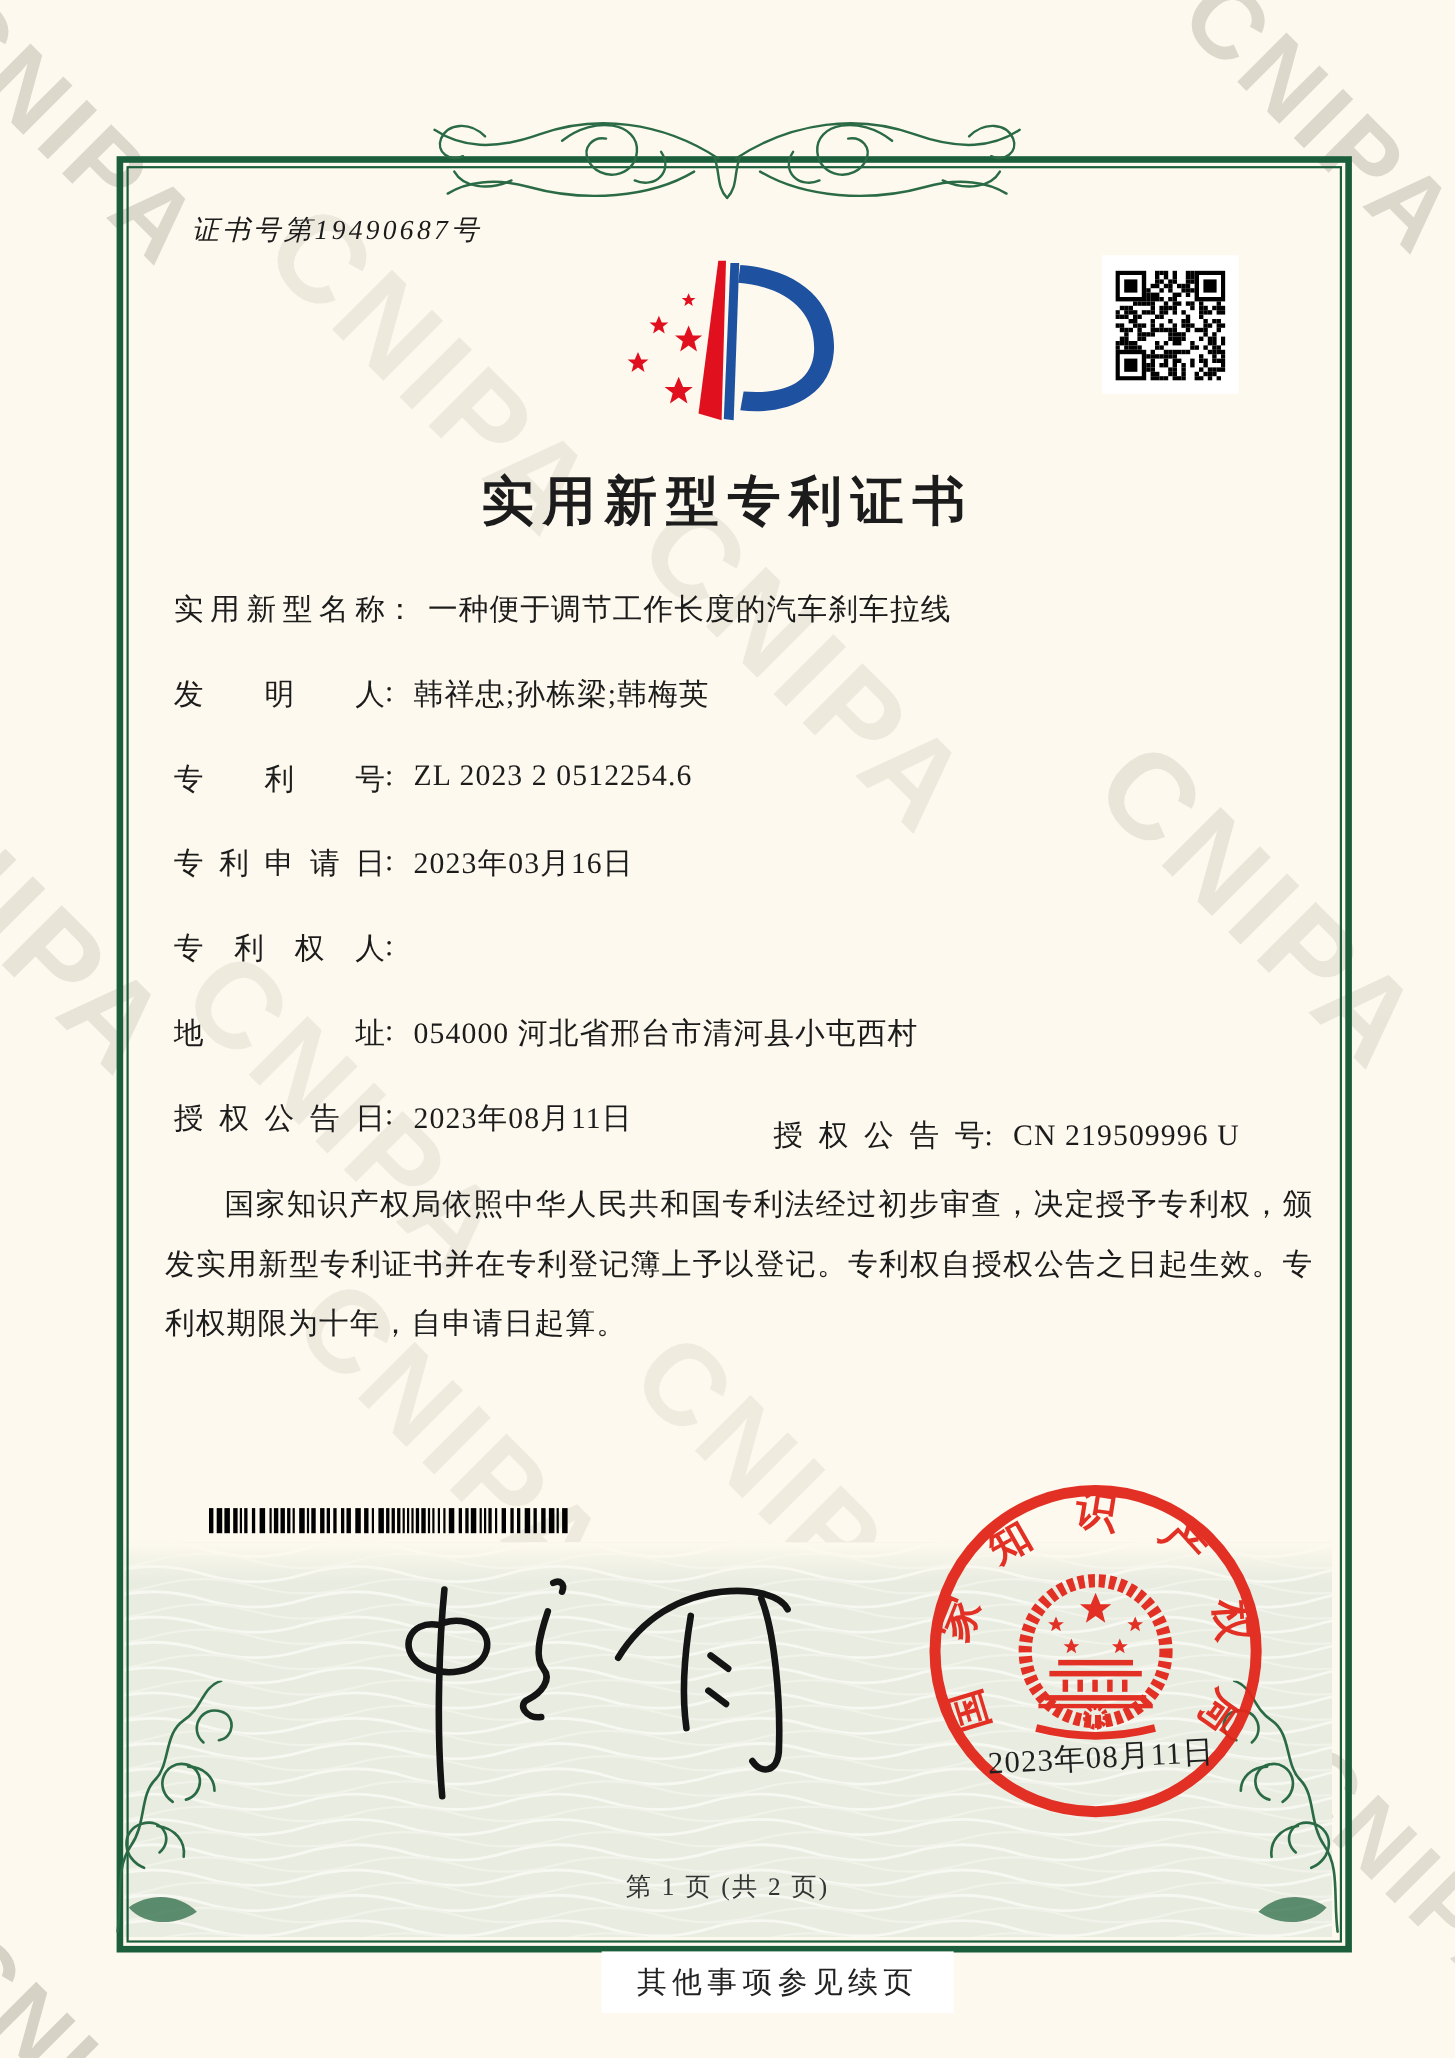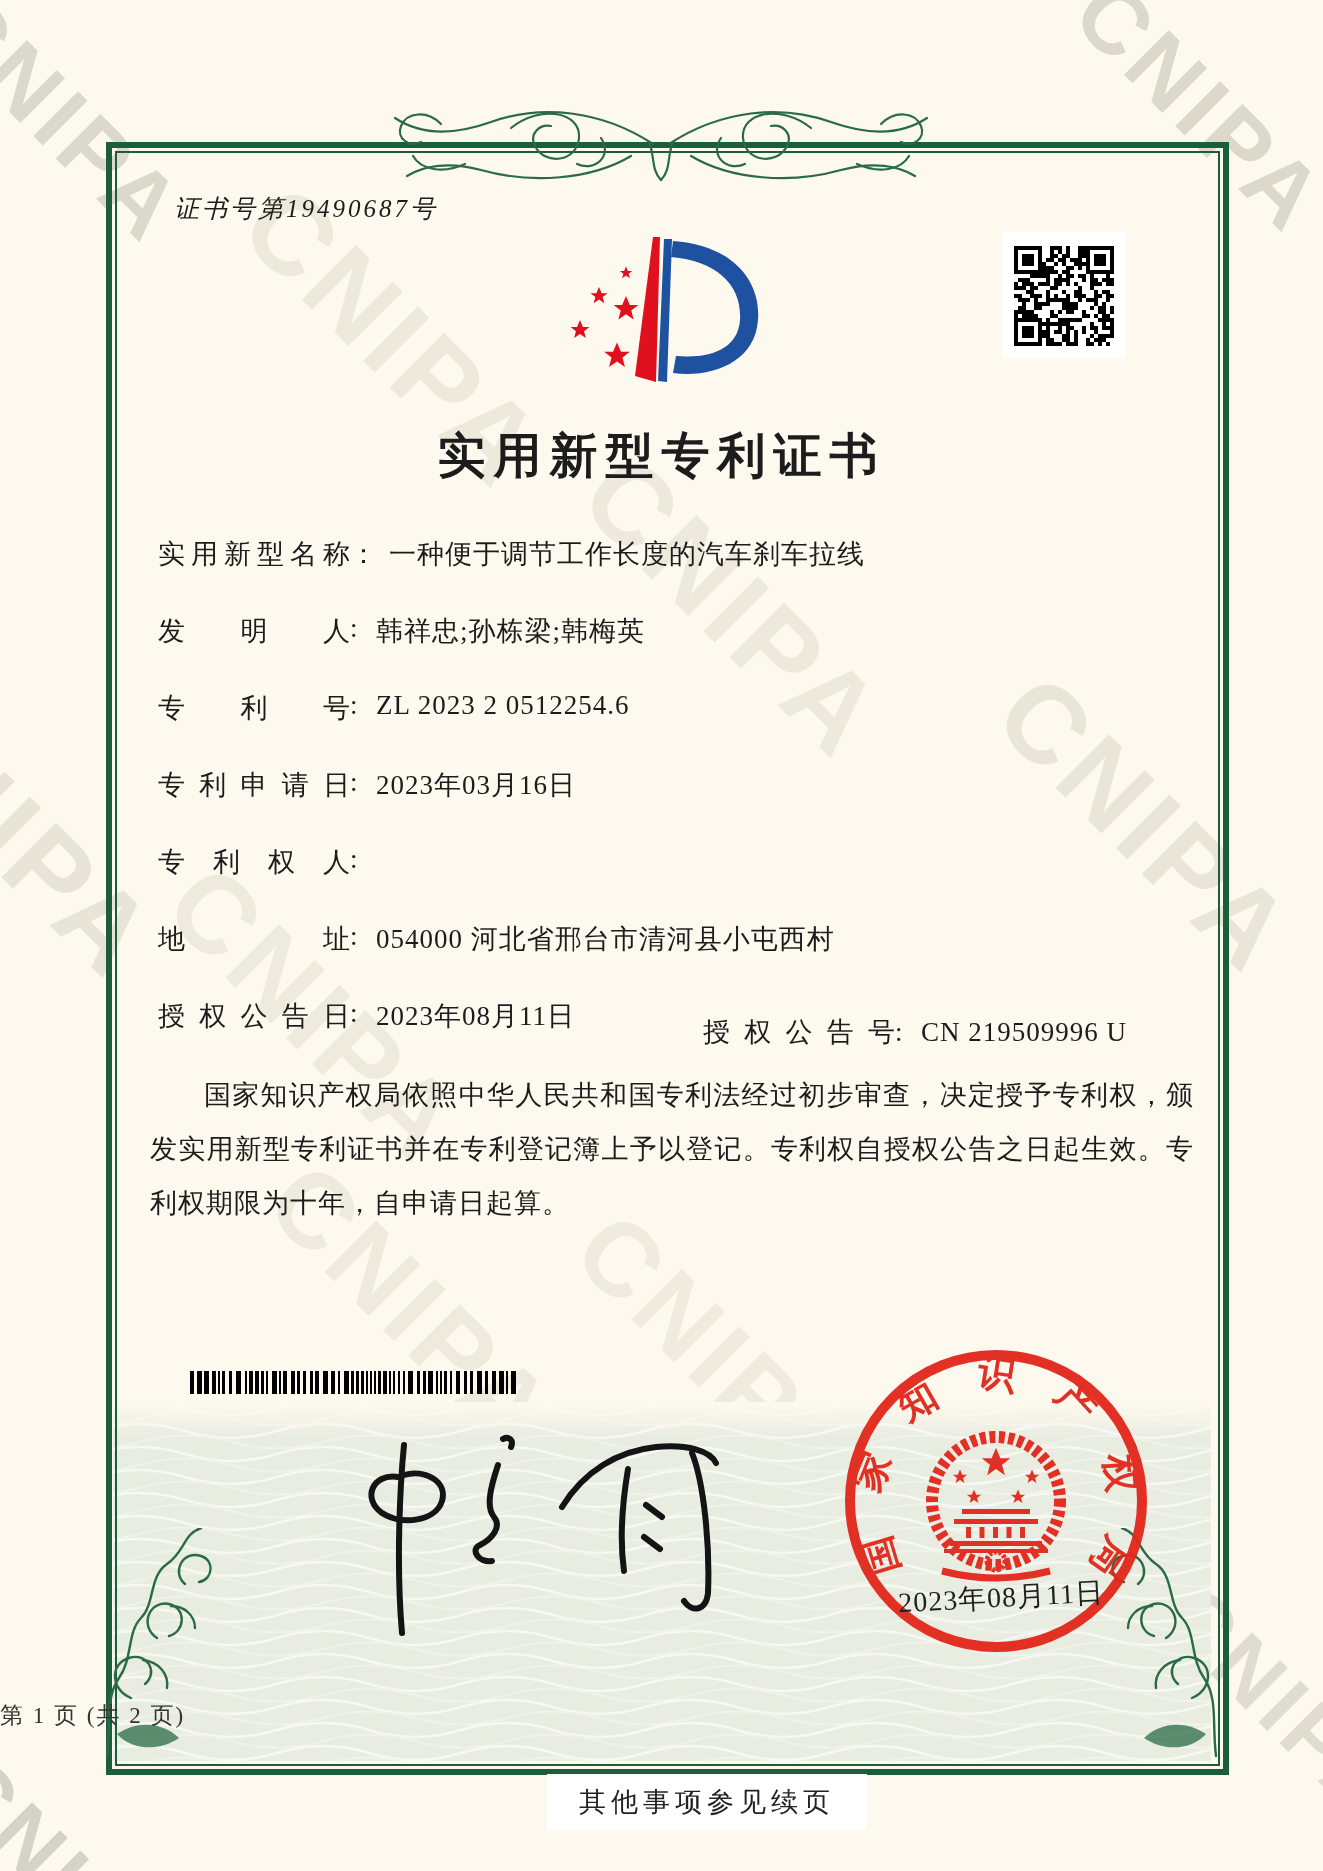--- a/index.html
+++ b/index.html
@@ -28,21 +28,21 @@
   .grant{position:relative;}
   .g2{position:absolute;left:545px;top:16px;display:flex;align-items:baseline;}
   
   .body-text{position:absolute;left:150px;top:1068px;width:1044px;z-index:3;
              font-size:27px;line-height:54px;text-align:justify;}
   .body-text p{margin:0;text-indent:2em;letter-spacing:1px;}
   
   .sig-label{position:absolute;left:190px;top:1490px;z-index:3;
              font-family:"Liberation Sans","DejaVu Sans",sans-serif;
              font-weight:700;font-size:30px;letter-spacing:2px;line-height:58px;color:#111;}
-  .pageinfo{position:absolute;left:0;right:0;top:1700px;text-align:left;
+  .pageinfo{position:absolute;left:0;right:0;top:1700px;text-align:center;
             font-size:23px;color:#333;z-index:3;letter-spacing:2px;}
   .note-box{position:absolute;left:499px;top:1774px;width:320px;height:56px;background:#ffffff;
             z-index:3;text-align:center;line-height:56px;font-size:27px;letter-spacing:5px;color:#222;margin-left:48px;}
   .z1{z-index:1;}.z2{z-index:2;}.z3{z-index:3;}.z4{z-index:4;}
   svg{display:block;}
 </style>
 </head>
 <body>
 
 <div class="page">

